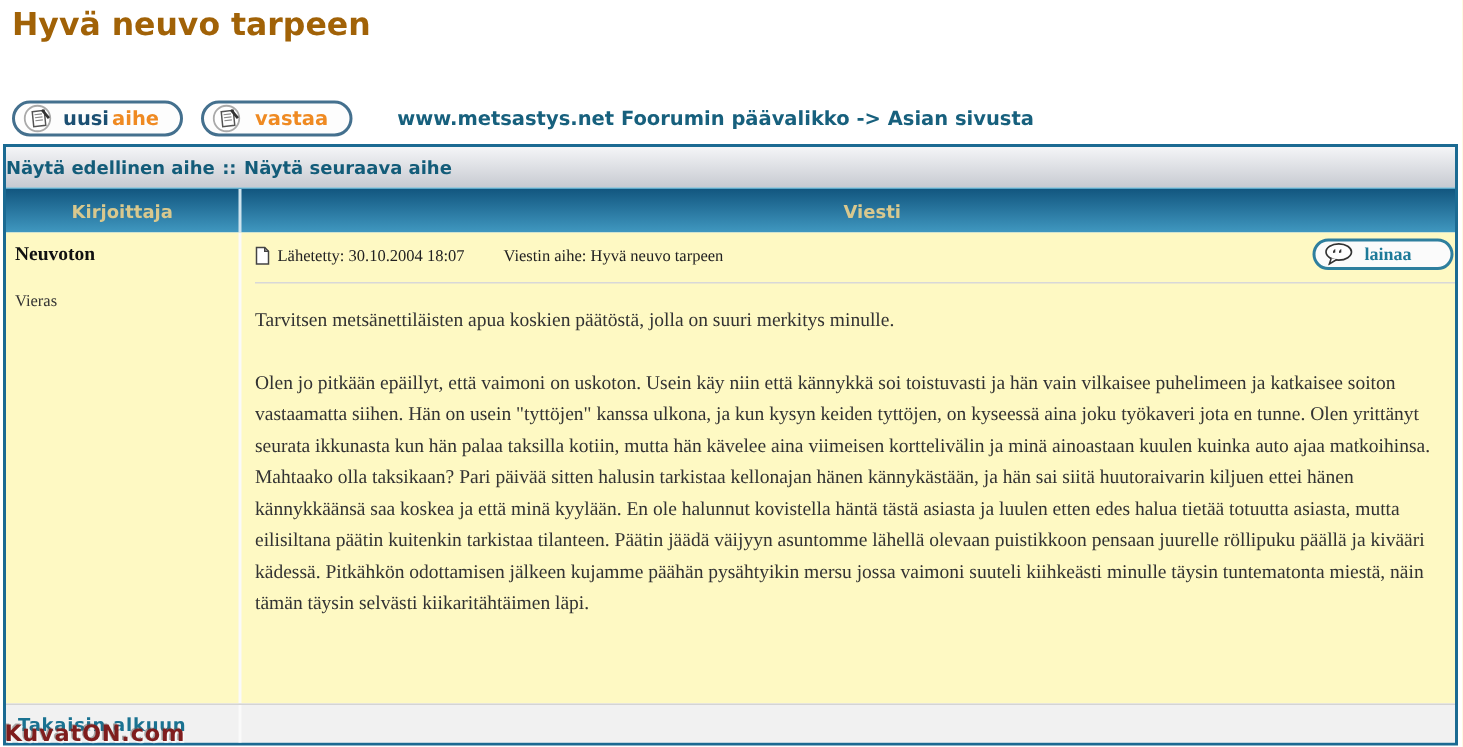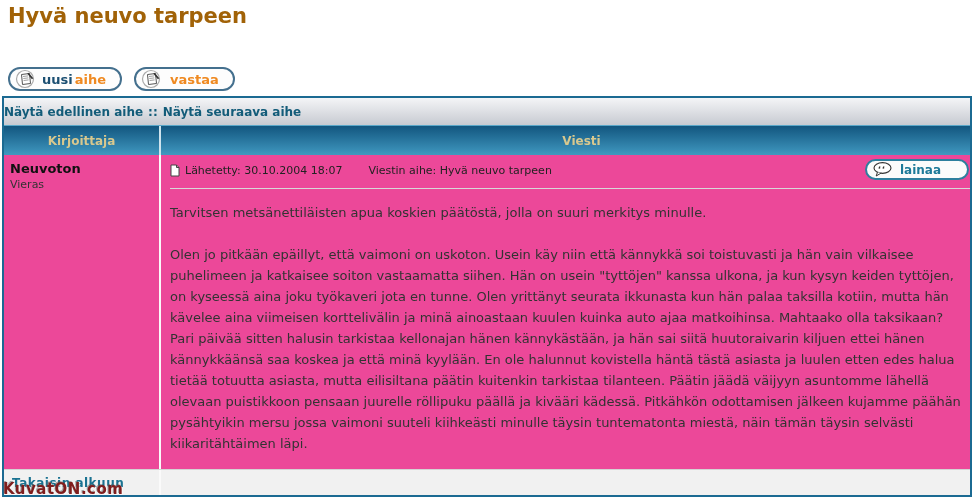--- a/index.html
+++ b/index.html
@@ -59,28 +59,28 @@
     width: 157px; flex: 0 0 157px;
     border-right: 2px solid #cfe4ee;
     display: flex; align-items: center; justify-content: center;
     color: #d8c88e; font-size: 12px; font-weight: bold;
   }
   .col-message-h {
     flex: 1;
     display: flex; align-items: center; justify-content: center;
     color: #d8c88e; font-size: 12px; font-weight: bold;
   }
-  .body-row { flex: 1; display: flex; background: #ec4899; overflow: hidden; }
+  .body-row { flex: 1; display: flex; background: #fef9c3; overflow: hidden; font-family: Liberation Serif, serif; }
   .author-cell {
     width: 157px; flex: 0 0 157px;
     border-right: 2px solid #fafafa;
     padding: 6px 6px;
   }
   .author-name { font-size: 13px; font-weight: bold; color: #111; }
-  .author-rank { font-size: 11px; color: #333; margin-top: 2px; }
+  .author-rank { font-size: 11px; color: #333; margin-top: 18px; }
   .message-cell { flex: 1; padding: 4px 9px; position: relative; }
   .post-header {
     display: flex; align-items: center;
     font-size: 11px; color: #222; margin-top: 5px;
   }
   .post-header .ic { margin-right: 5px; display: inline-flex; }
   .subject { margin-left: 26px; }
   .quote-btn {
     position: absolute; top: 4px; right: 10px;
     display: inline-flex; align-items: center;
@@ -141,20 +141,21 @@
     <span class="ic">
       <svg width="22" height="20" viewBox="0 0 22 20">
         <circle cx="10" cy="10" r="8.5" fill="#ffffff" stroke="#aaaaaa" stroke-width="1.2"></circle>
         <path d="M6.5 5.5 l8 -1 1 10 -8 1 z" fill="#ffffff" stroke="#555555" stroke-width="1"></path>
         <path d="M8 7.5 l5 -0.6 M8.3 9.5 l5 -0.6 M8.6 11.5 l5 -0.6" stroke="#888888" stroke-width="0.8" fill="none"></path>
         <path d="M13 4.2 l4.6 5.6" stroke="#333333" stroke-width="1.8"></path>
       </svg>
     </span>
     <span class="lbl-orange">vastaa</span>
   </div>
+  <span class="breadcrumb">www.metsastys.net Foorumin päävalikko -&gt; Asian sivusta</span>
 </div>
 
 <div class="forum-table">
 
   <div class="nav-strip">
     <a href="#">Näytä edellinen aihe</a>
     <span class="nav-sep">::</span>
     <a href="#">Näytä seuraava aihe</a>
   </div>
 

